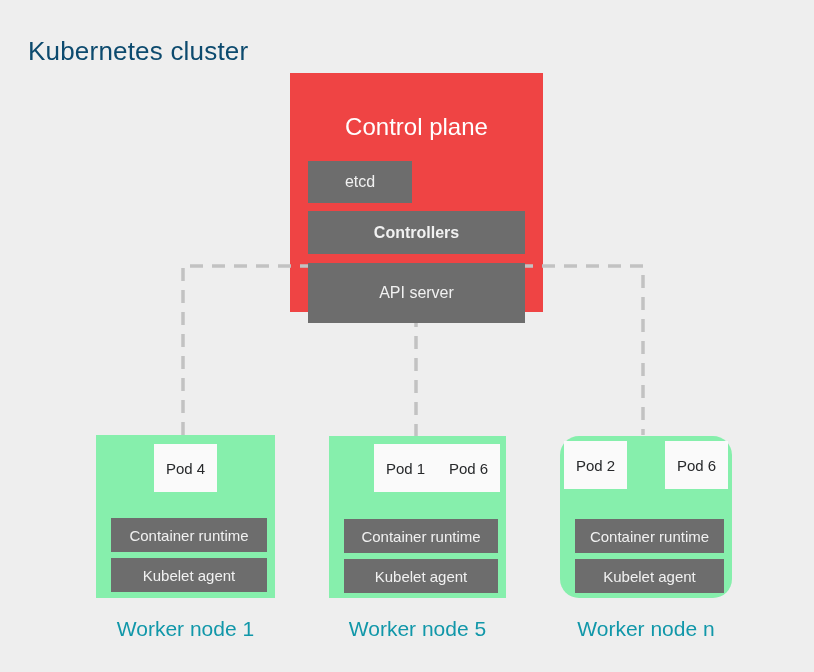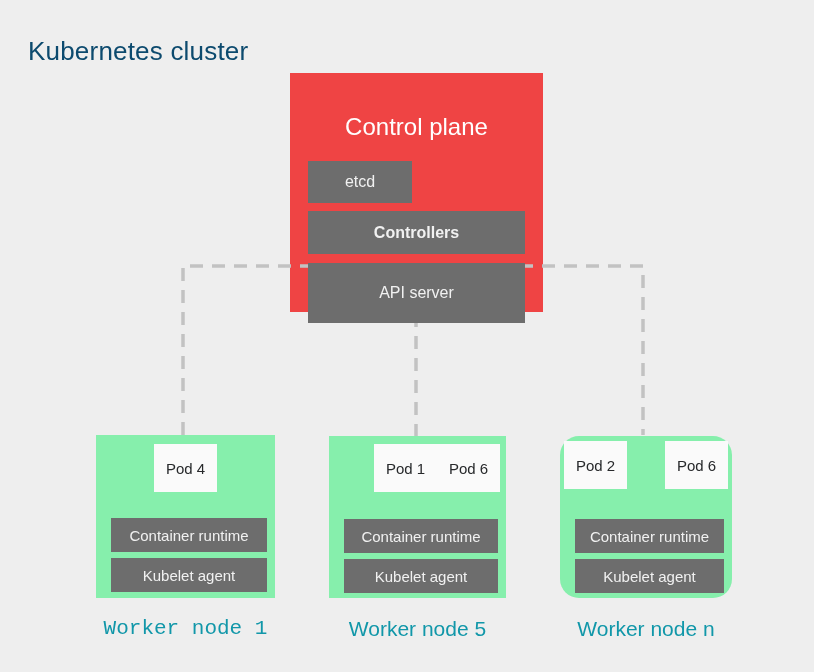--- a/index.html
+++ b/index.html
@@ -106,21 +106,21 @@
   .worker .runtime { top: 83px; }
   .worker .kubelet { top: 123px; }
 
   .wlabel {
     position: absolute;
     top: 617px;
     text-align: center;
     color: #1197A9;
     font-size: 21px;
   }
-  .wl1 { left: 96px;  width: 179px; font-family: Liberation Mono, monospace; }
+  .wl1 { left: 96px;  width: 179px; }
   .wl2 { left: 329px; width: 177px; }
   .wl3 { left: 560px; width: 172px; }
 </style>
 </head>
 <body>
 
 <div>
 
   <div class="page-title">Kubernetes cluster</div>
 

